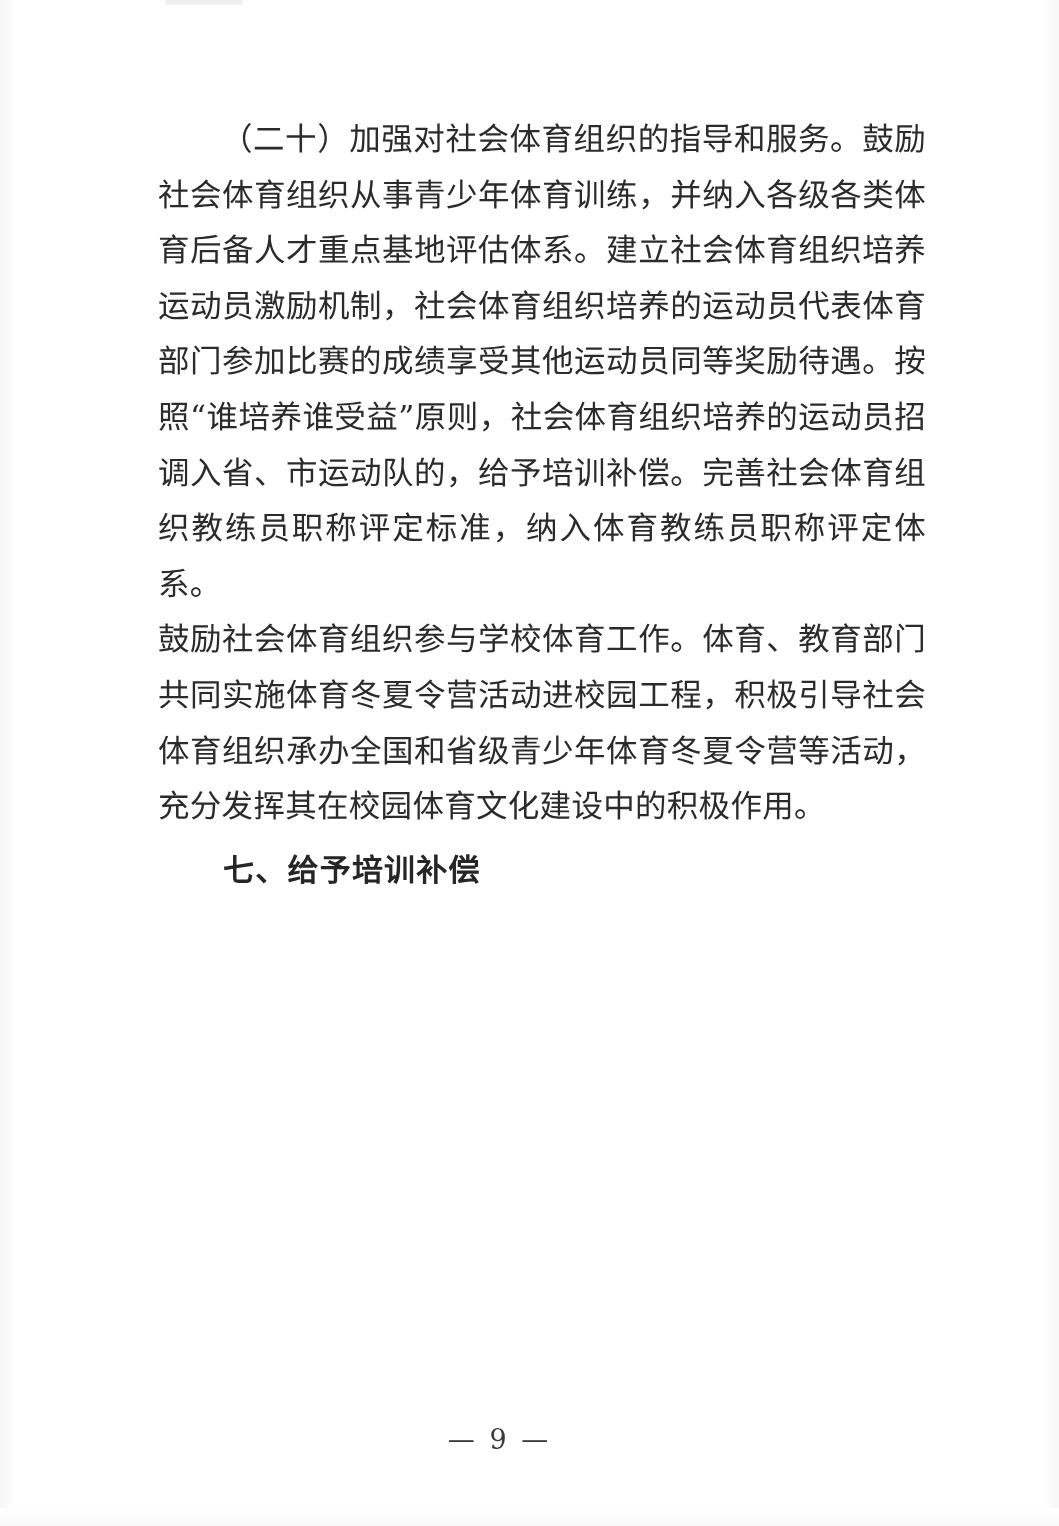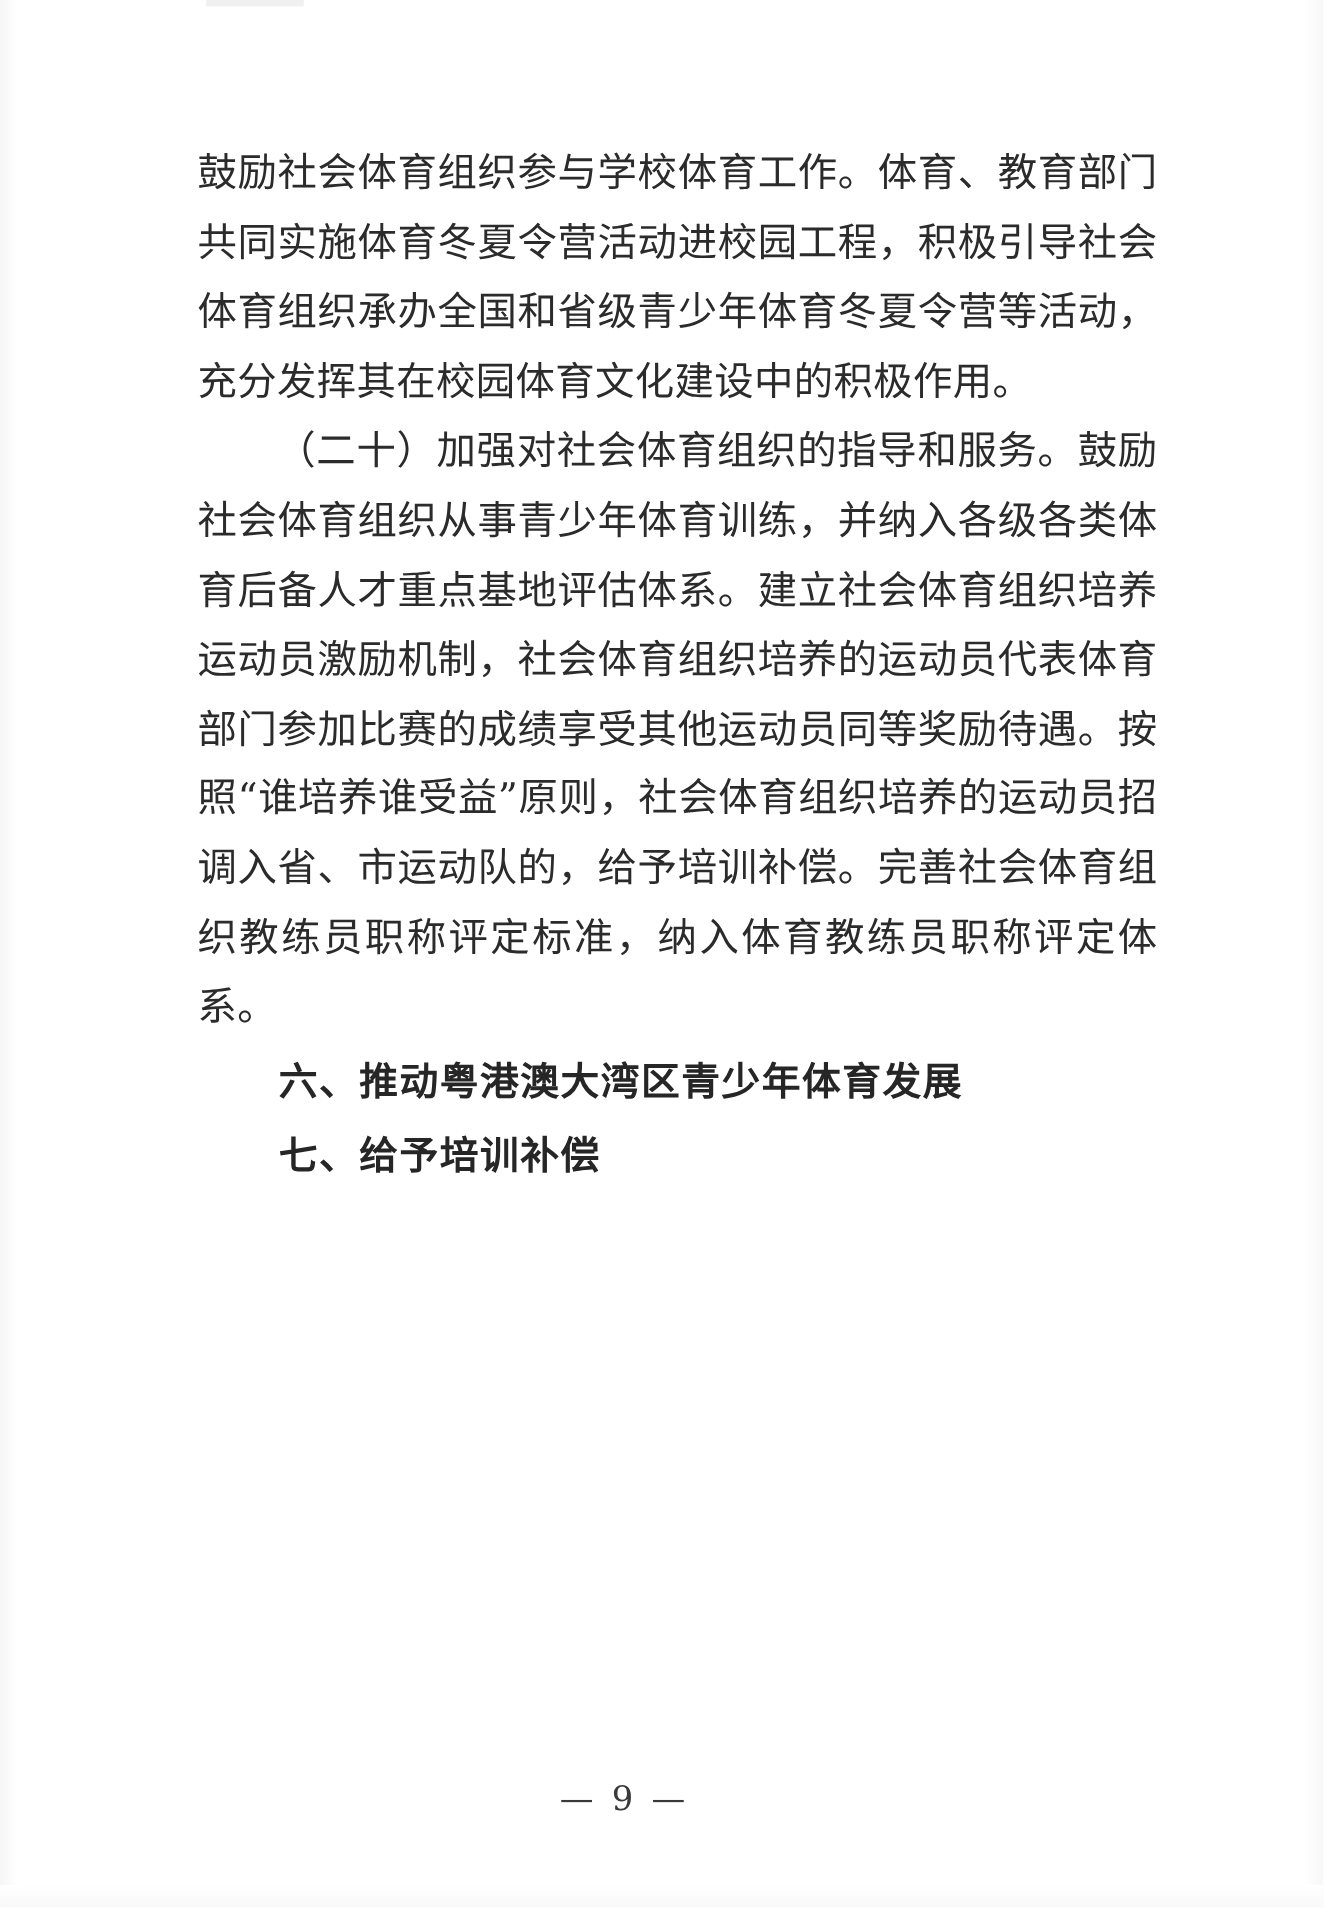--- a/index.html
+++ b/index.html
@@ -107,27 +107,26 @@
 
 <div id="page">
 
   <div class="scan-edge-left"></div>
   <div class="scan-edge-right"></div>
   <div class="scan-edge-bottom"></div>
   <div class="scan-band-top"></div>
 
   <div id="content">
 
+    <p class="para">（二十）加强对社会体育组织的指导和服务。鼓励社会体育组织从事青少年体育训练，并纳入各级各类体育后备人才重点基地评估体系。建立社会体育组织培养运动员激励机制，社会体育组织培养的运动员代表体育部门参加比赛的成绩享受其他运动员同等奖励待遇。按照“谁培养谁受益”原则，社会体育组织培养的运动员招调入省、市运动队的，给予培训补偿。完善社会体育组织教练员职称评定标准，纳入体育教练员职称评定体系。</p>
+
     <p class="para no-indent">鼓励社会体育组织参与学校体育工作。体育、教育部门共同实施体育冬夏令营活动进校园工程，积极引导社会体育组织承办全国和省级青少年体育冬夏令营等活动，充分发挥其在校园体育文化建设中的积极作用。</p>
-
-    <p class="para">（二十）加强对社会体育组织的指导和服务。鼓励社会体育组织从事青少年体育训练，并纳入各级各类体育后备人才重点基地评估体系。建立社会体育组织培养运动员激励机制，社会体育组织培养的运动员代表体育部门参加比赛的成绩享受其他运动员同等奖励待遇。按照“谁培养谁受益”原则，社会体育组织培养的运动员招调入省、市运动队的，给予培训补偿。完善社会体育组织教练员职称评定标准，纳入体育教练员职称评定体系。</p>
 
     <div class="gap-small"></div>
 
-    <h2 class="heading">六、推动粤港澳大湾区青少年体育发展</h2>
 
 
     <div class="gap-small"></div>
 
     <h2 class="heading">七、给予培训补偿</h2>
 
 
   </div>
 
   <div id="page-number">— 9 —</div>

